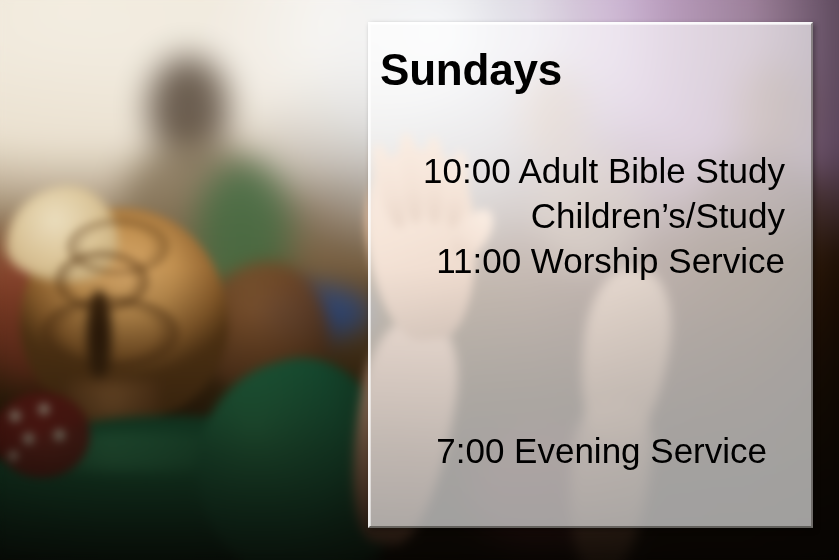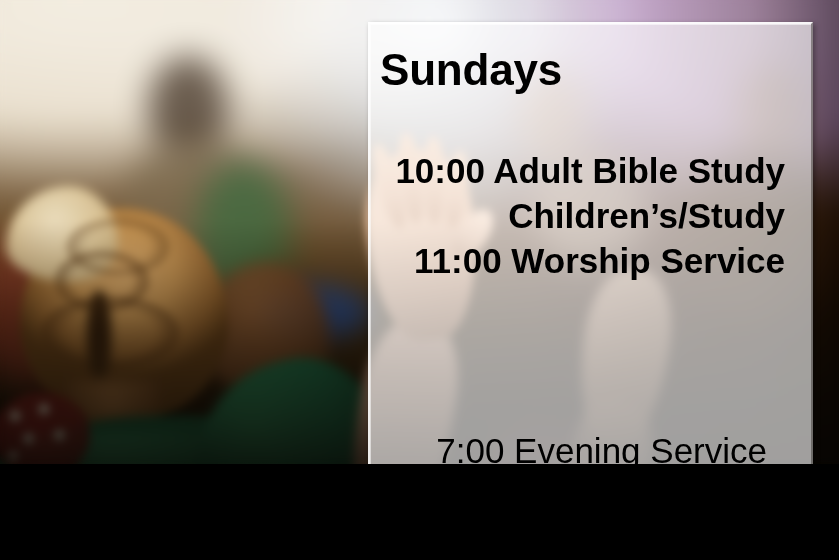--- a/index.html
+++ b/index.html
@@ -5,21 +5,21 @@
 <style>
   html, body {
     margin: 0;
     padding: 0;
     background: #000;
   }
 
   #stage {
     position: relative;
     width: 839px;
-    height: 464px;
+    height: 560px;
     overflow: hidden;
     font-family: "Liberation Sans", sans-serif;
     background: #0a0805;
   }
 
   
   .photo {
     position: absolute;
     inset: 0;
     overflow: hidden;
@@ -277,21 +277,21 @@
 
   .times-block {
     position: absolute;
     left: 0;
     right: 26px;
     text-align: right;
     font-size: 35px;
     line-height: 45px;
     white-space: nowrap;
   }
-  .times-block.sunday-times { top: 124px; font-weight: bold; }
+  .times-block.sunday-times { top: 124px; }
 
   .evening-line {
     position: absolute;
     top: 404px;
     left: 0;
     right: 44px;
     text-align: right;
     font-size: 35px;
     line-height: 45px;
     white-space: nowrap;

